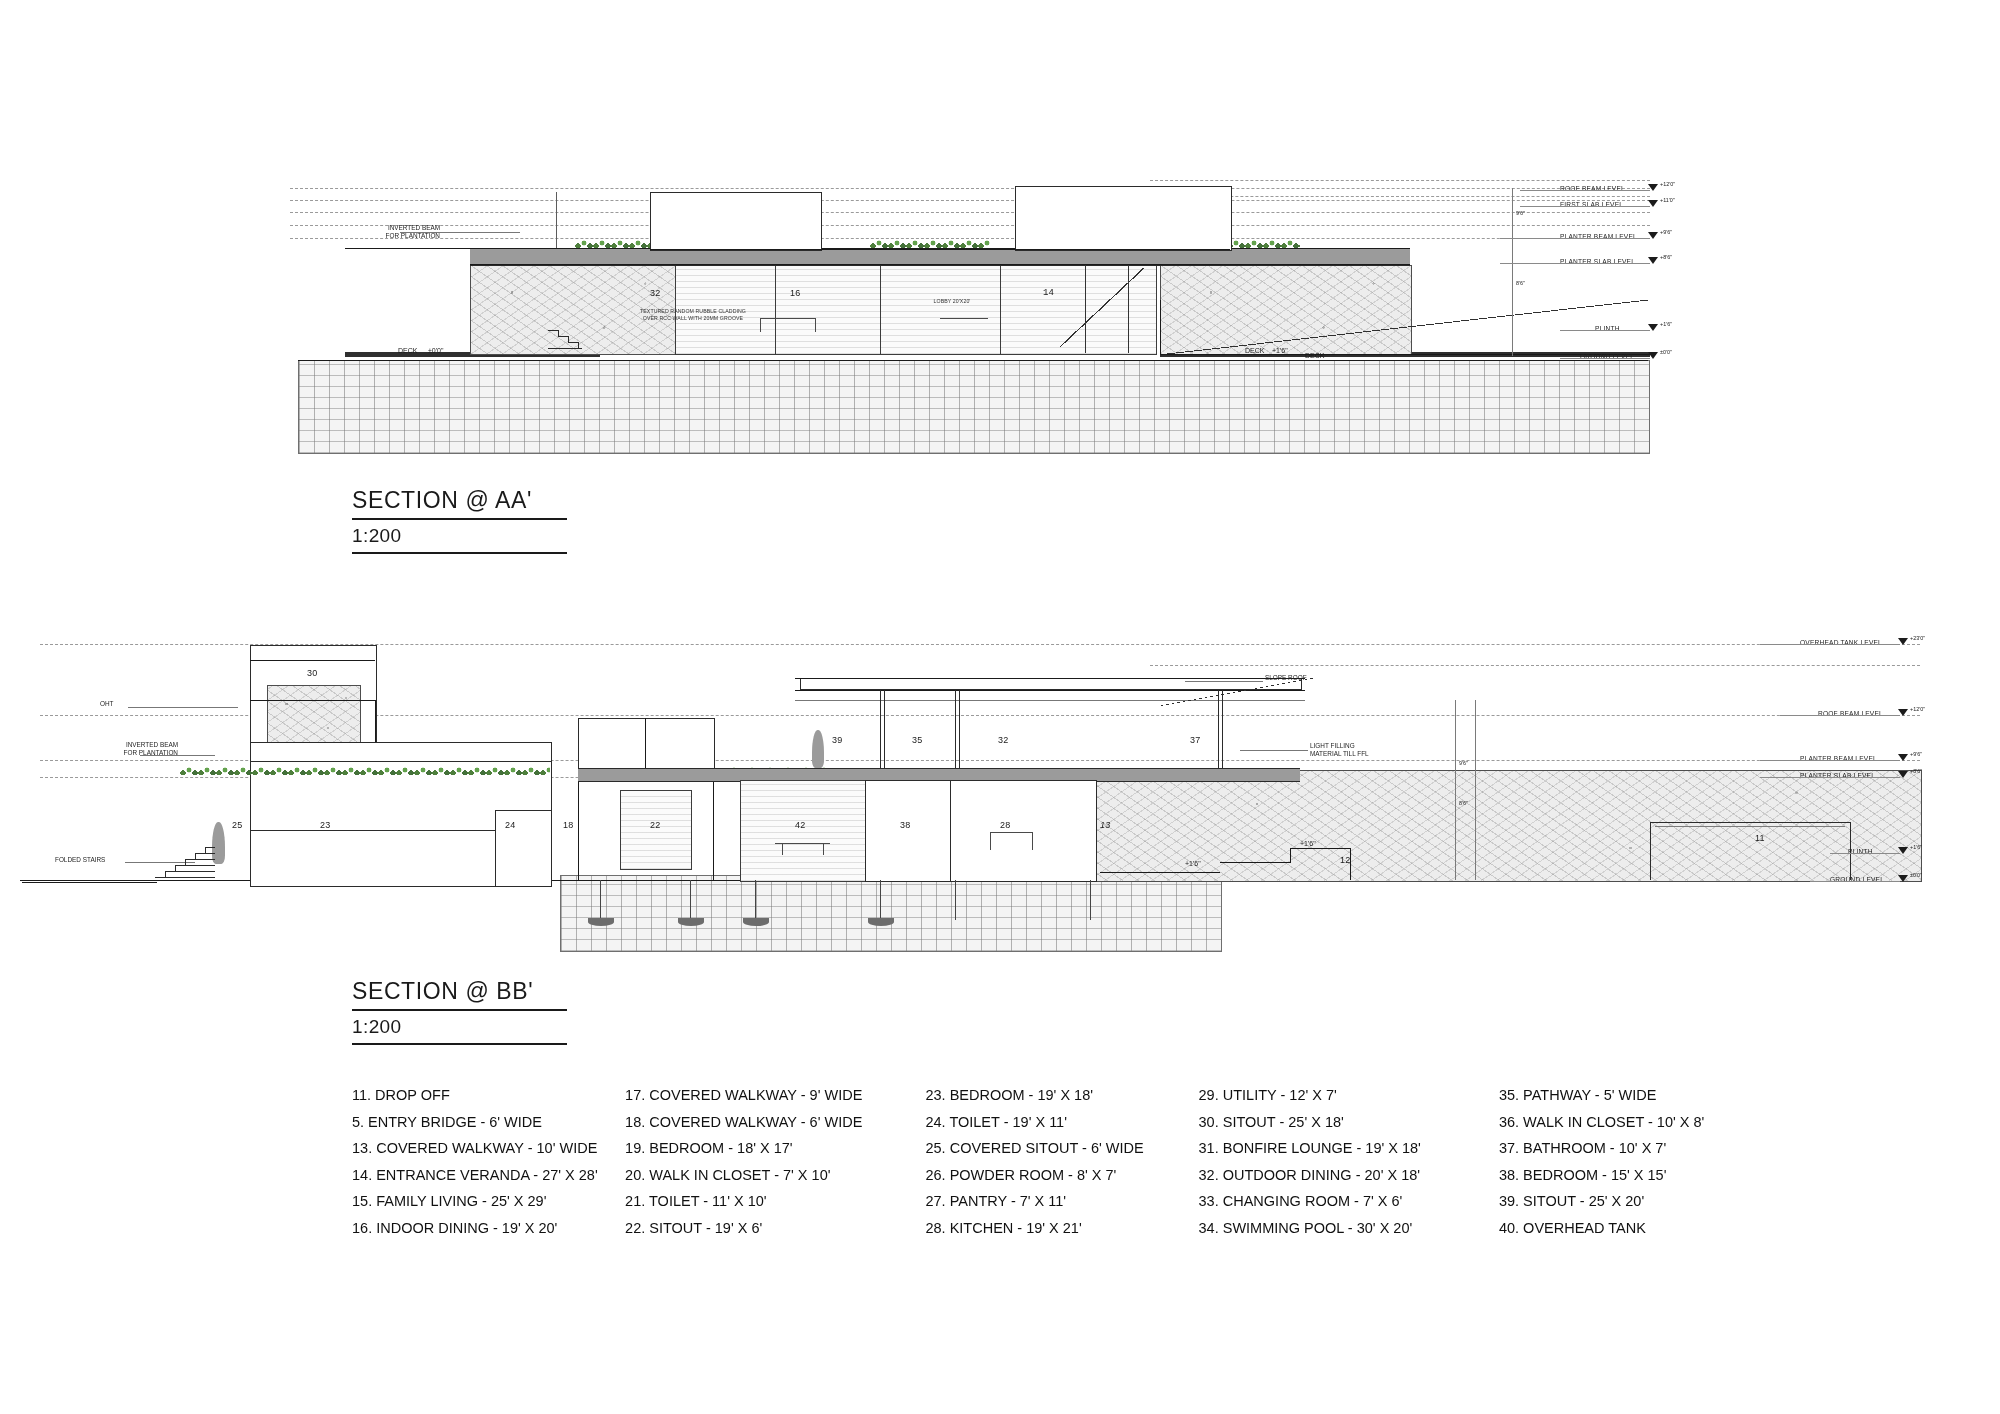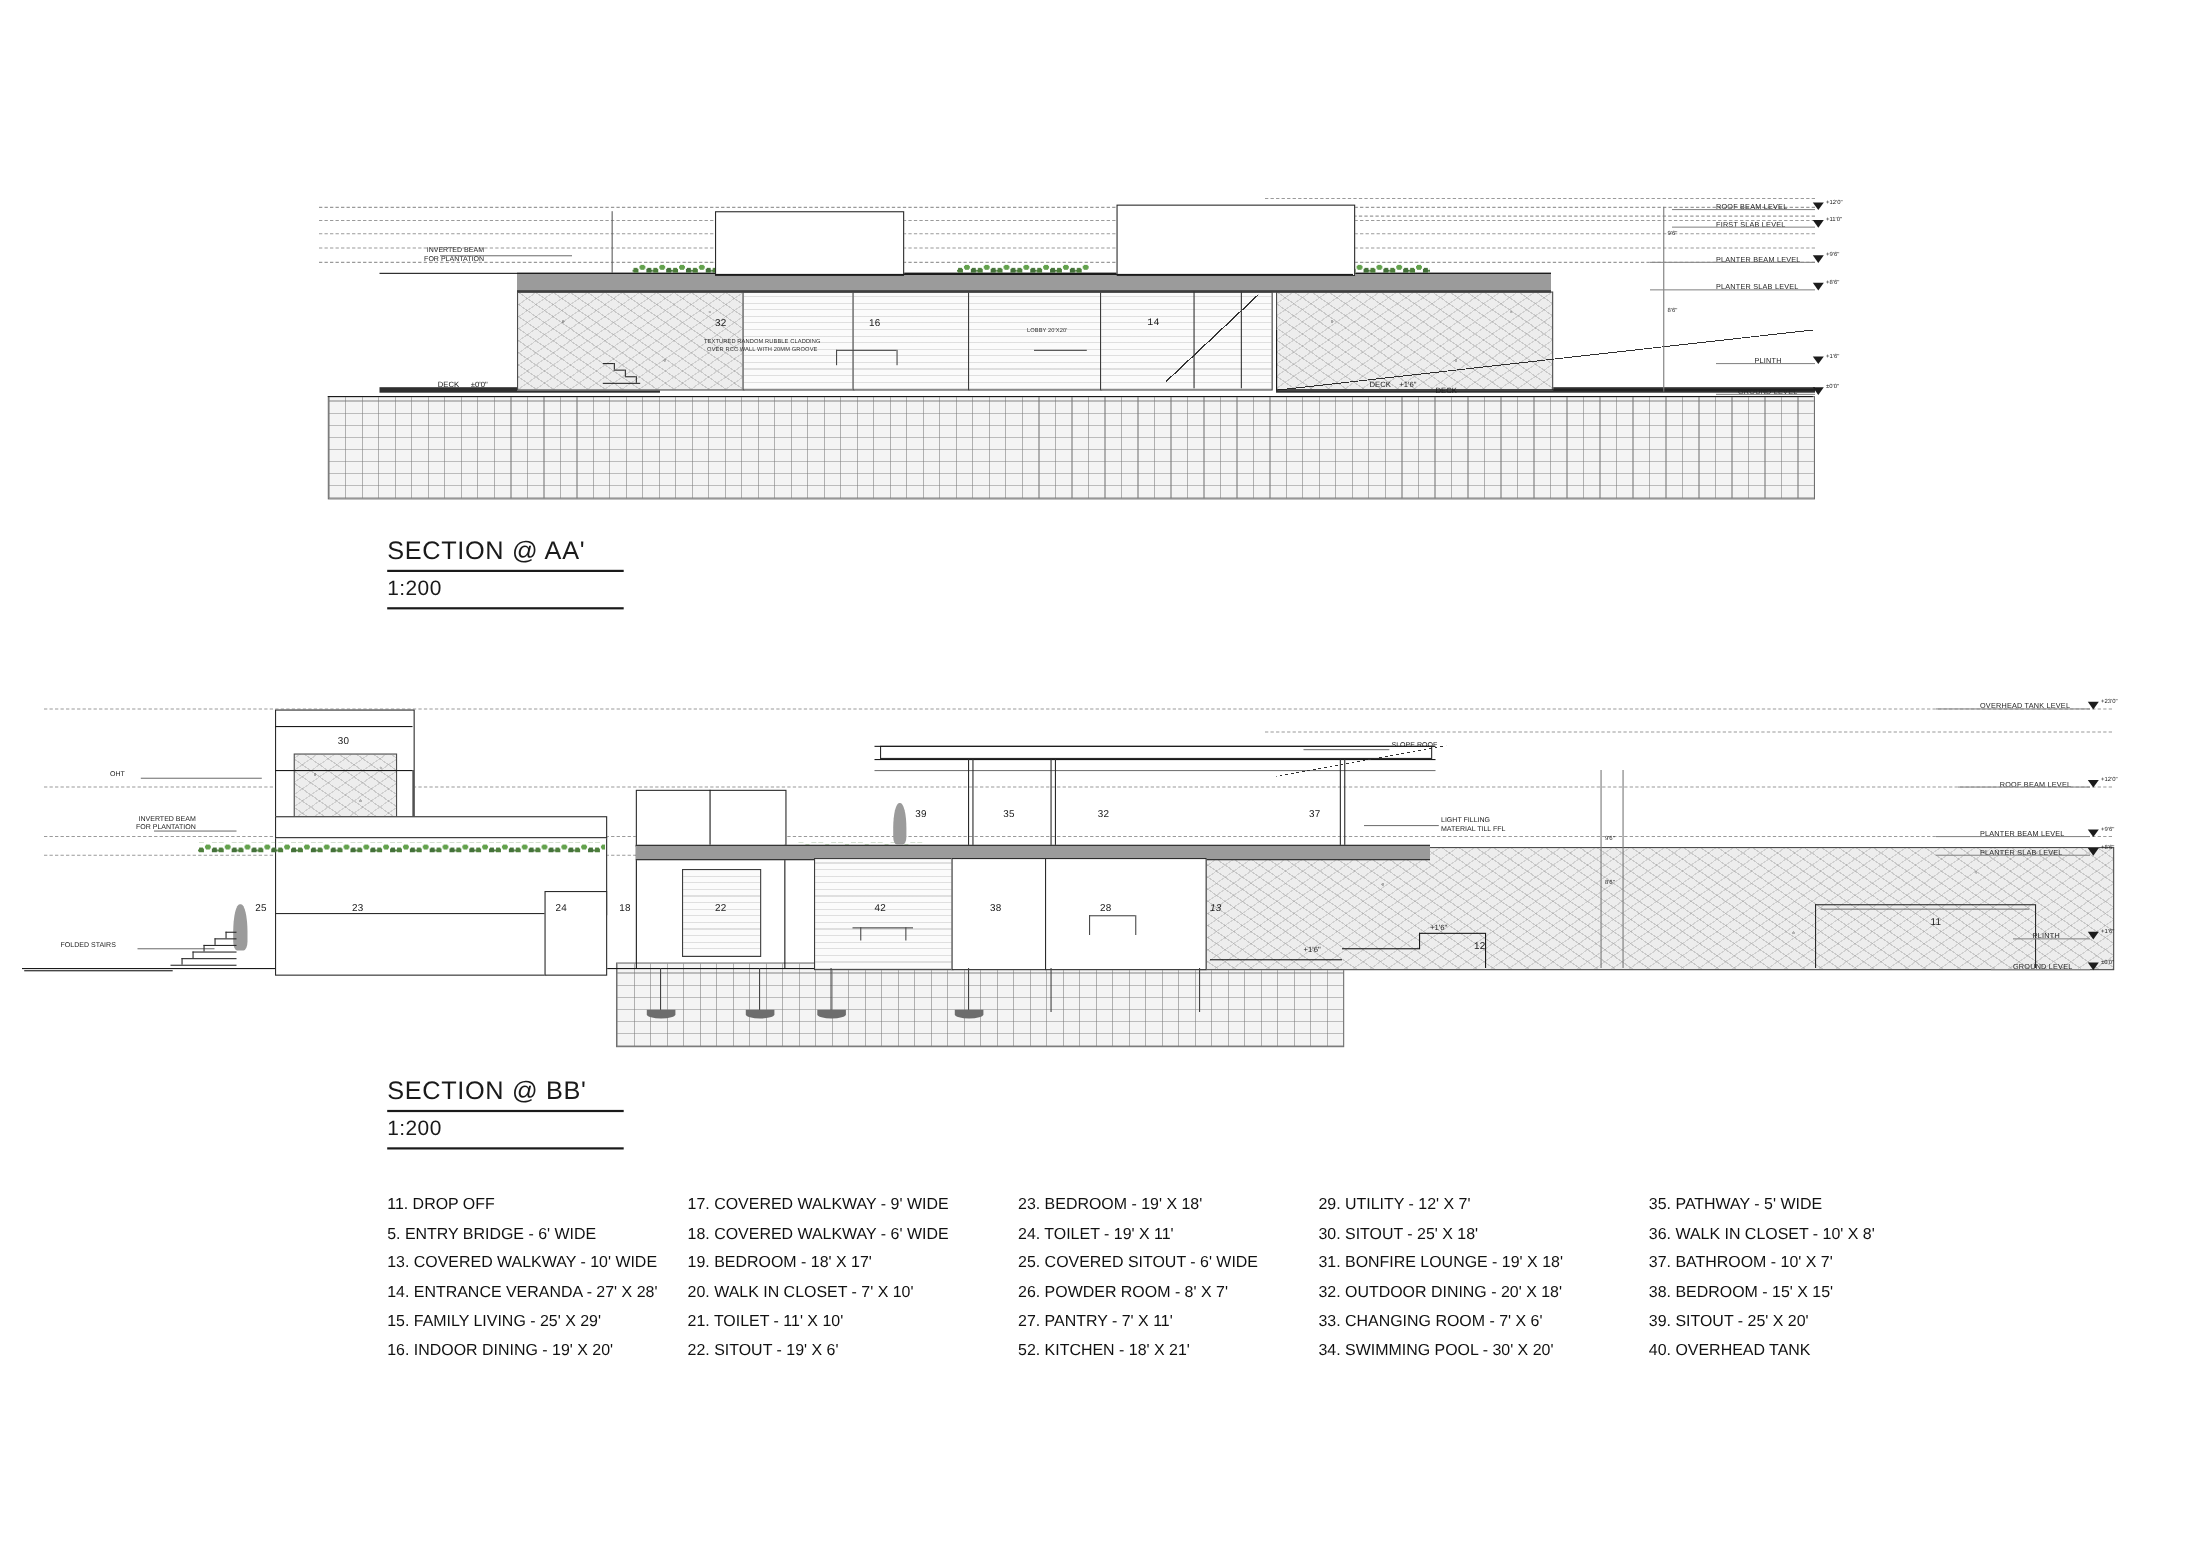--- a/index.html
+++ b/index.html
@@ -414,21 +414,21 @@
       <div class="legitem">20. WALK IN CLOSET - 7' X 10'</div>
       <div class="legitem">21. TOILET - 11' X 10'</div>
       <div class="legitem">22. SITOUT - 19' X 6'</div>
     </div>
     <div class="legcol">
       <div class="legitem">23. BEDROOM - 19' X 18'</div>
       <div class="legitem">24. TOILET - 19' X 11'</div>
       <div class="legitem">25. COVERED SITOUT - 6' WIDE</div>
       <div class="legitem">26. POWDER ROOM - 8' X 7'</div>
       <div class="legitem">27. PANTRY - 7' X 11'</div>
-      <div class="legitem">52. KITCHEN - 18' X 21'</div>
+      <div class="legitem">28. KITCHEN - 19' X 21'</div>
     </div>
     <div class="legcol w2">
       <div class="legitem">29. UTILITY - 12' X 7'</div>
       <div class="legitem">30. SITOUT - 25' X 18'</div>
       <div class="legitem">31. BONFIRE LOUNGE - 19' X 18'</div>
       <div class="legitem">32. OUTDOOR DINING - 20' X 18'</div>
       <div class="legitem">33. CHANGING ROOM - 7' X 6'</div>
       <div class="legitem">34. SWIMMING POOL - 30' X 20'</div>
     </div>
     <div class="legcol">

